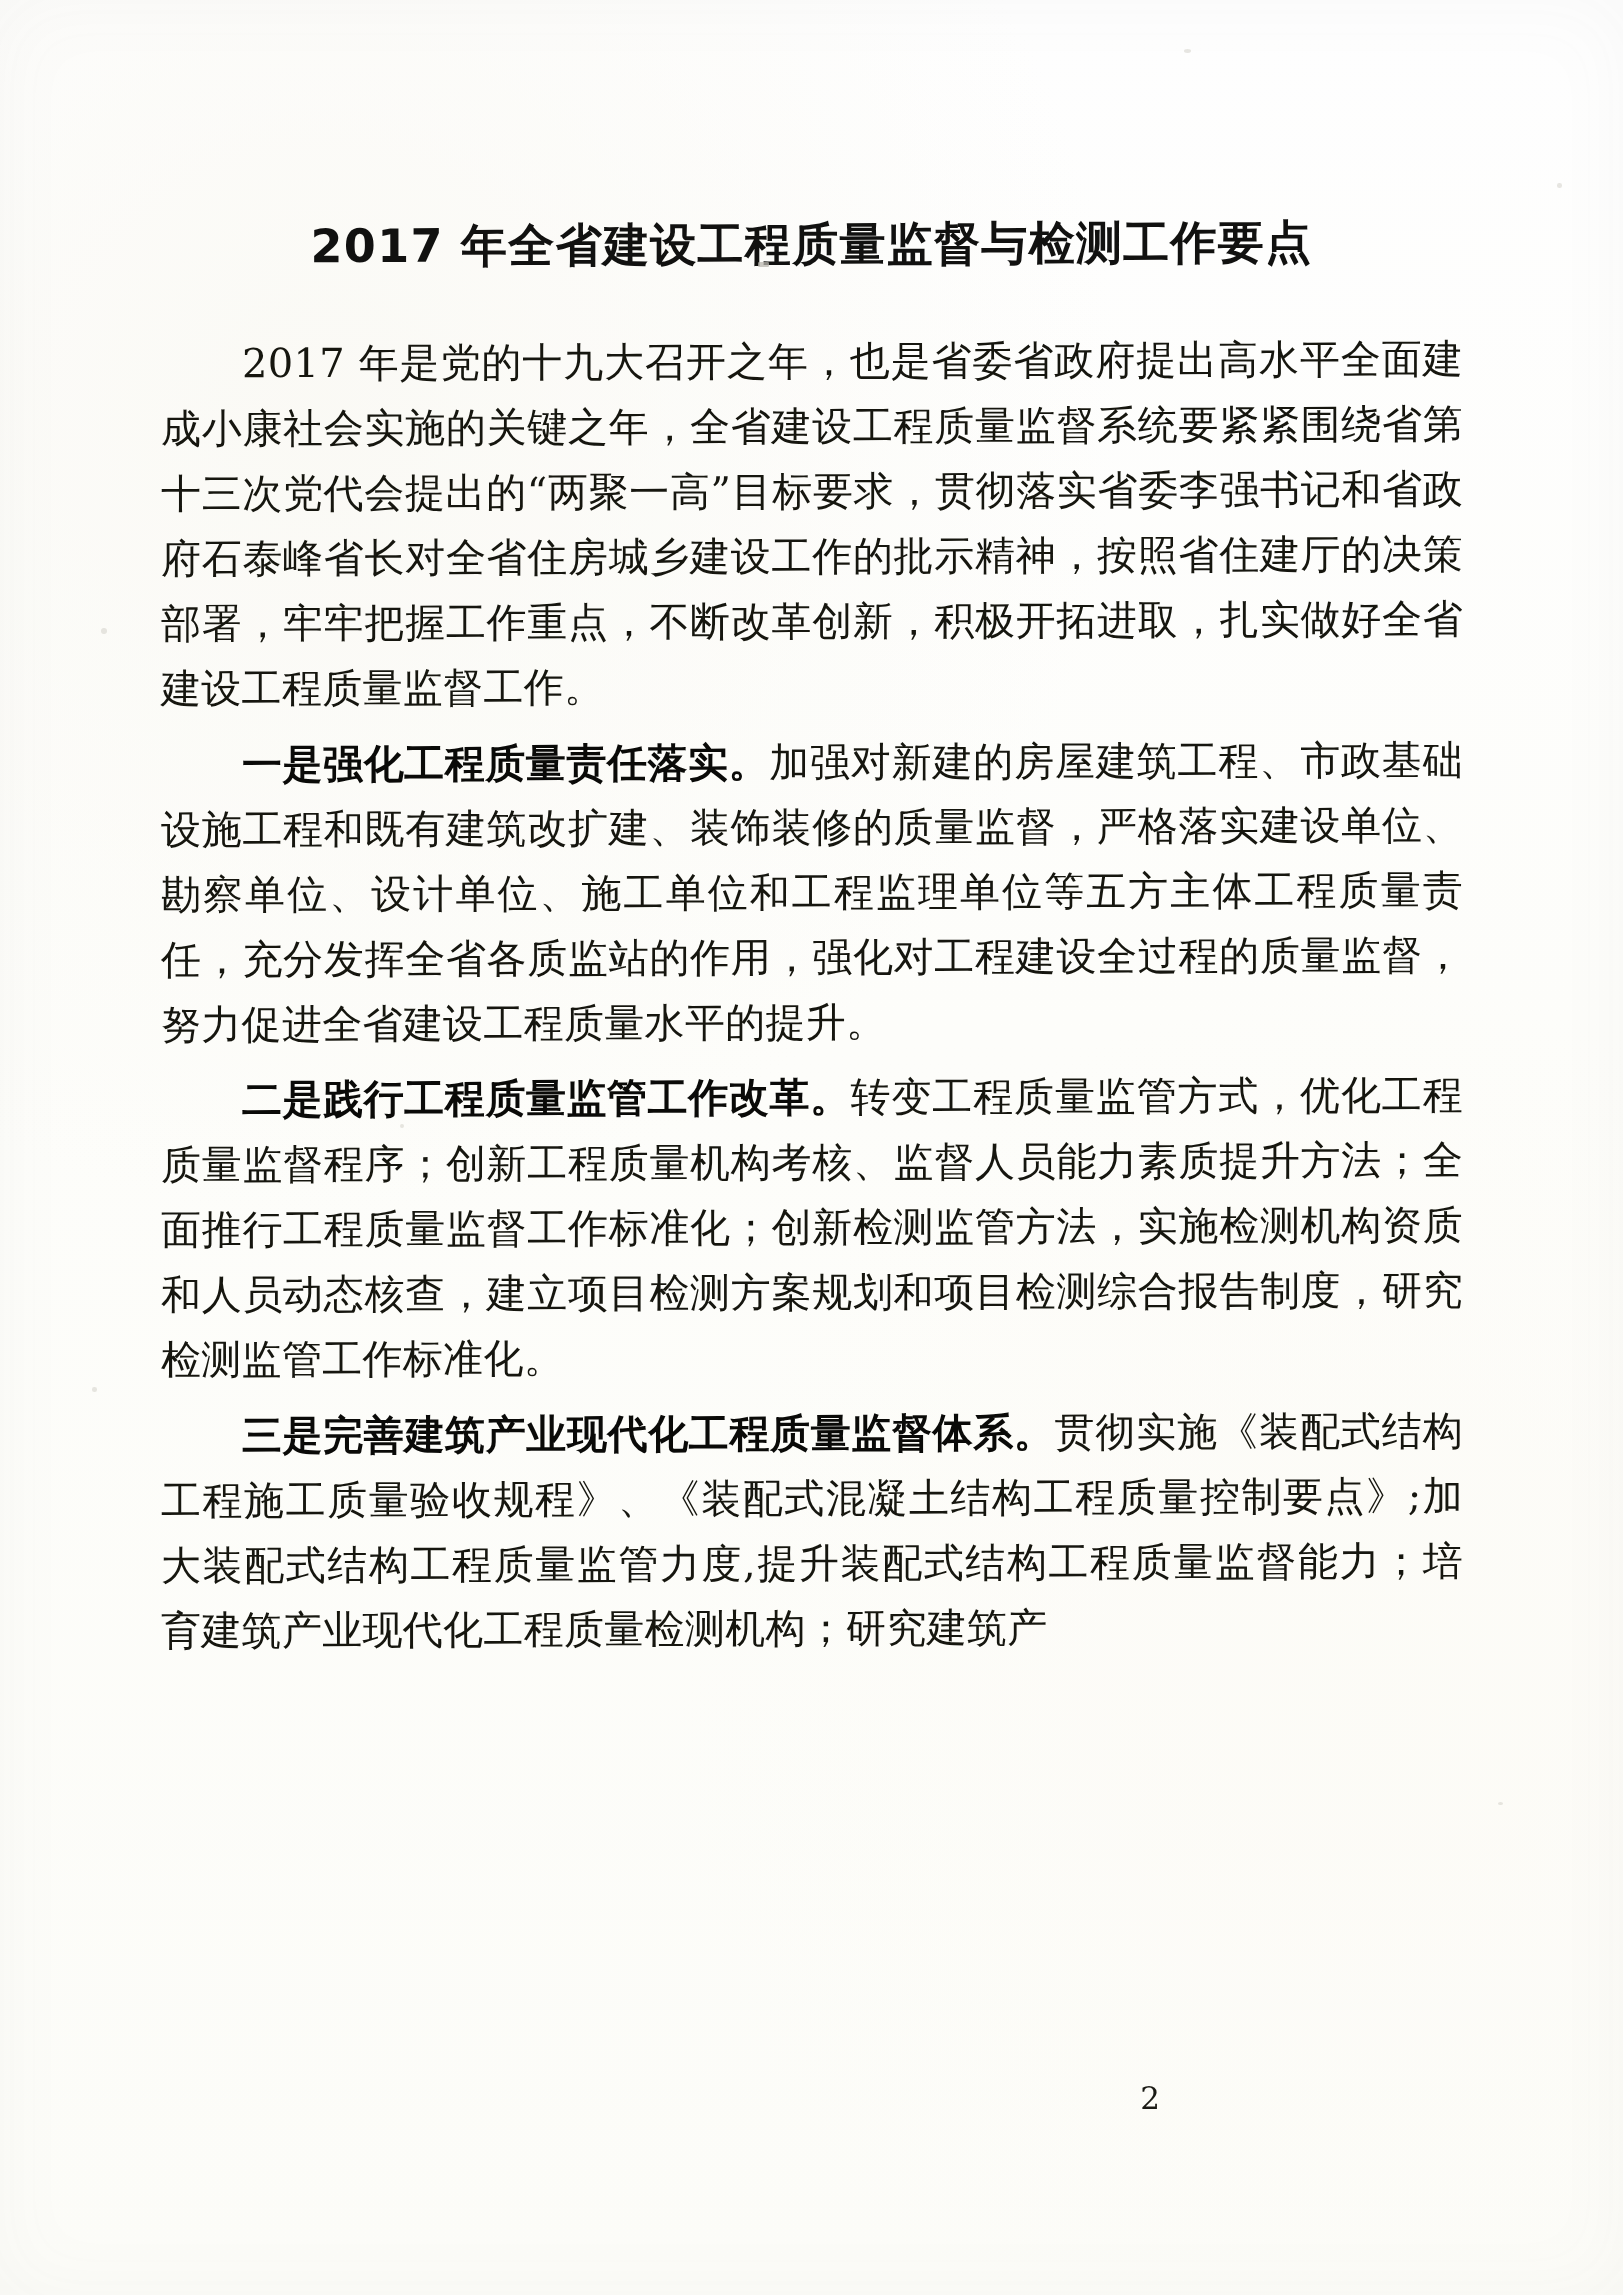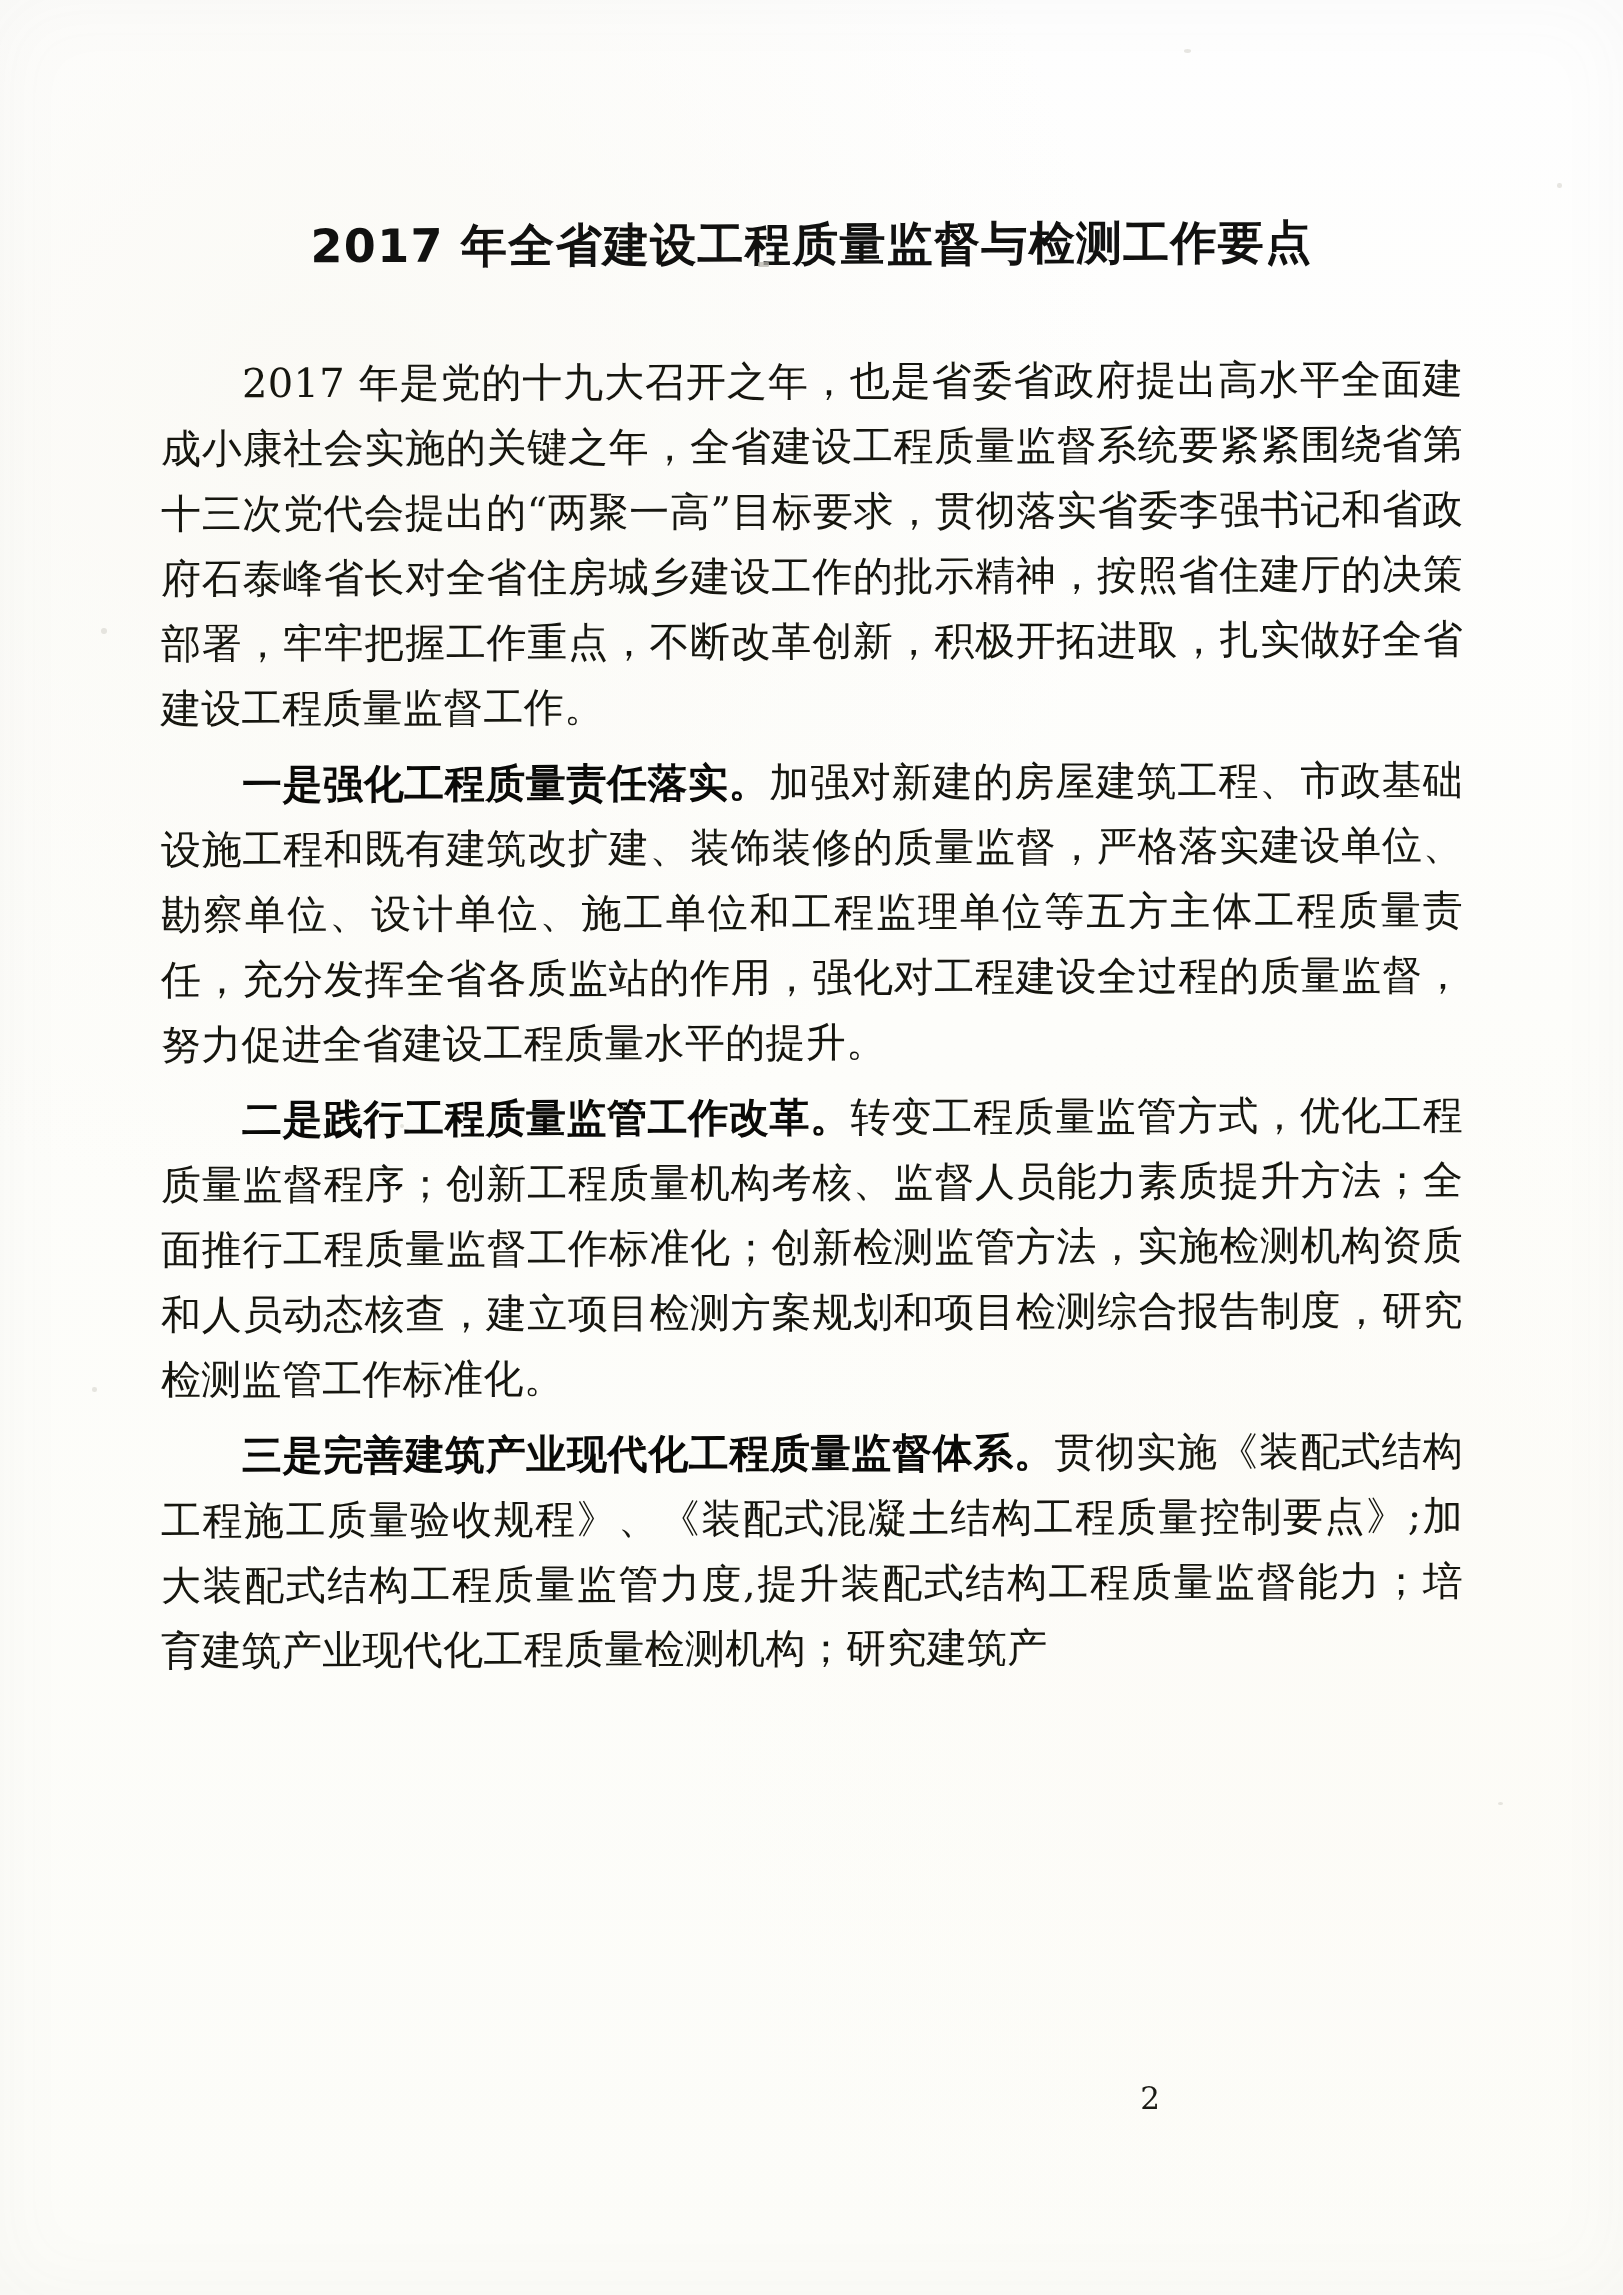--- a/index.html
+++ b/index.html
@@ -66,21 +66,21 @@
     letter-spacing: 1.3px;
     color: #111110;
     line-height: 1.15;
     transform: skewY(-0.25deg);
   }
 
   
   .body-block {
     position: absolute;
     left: 161px;
-    top: 349px;
+    top: 329px;
     width: 1302px;
   }
 
   .para {
     margin: 0 0 5.2px 0;
     font-family: "DejaVu Serif", "Liberation Serif", serif;
     font-size: 40px;
     line-height: 65px;
     color: #16160f;
     text-align: justify;

